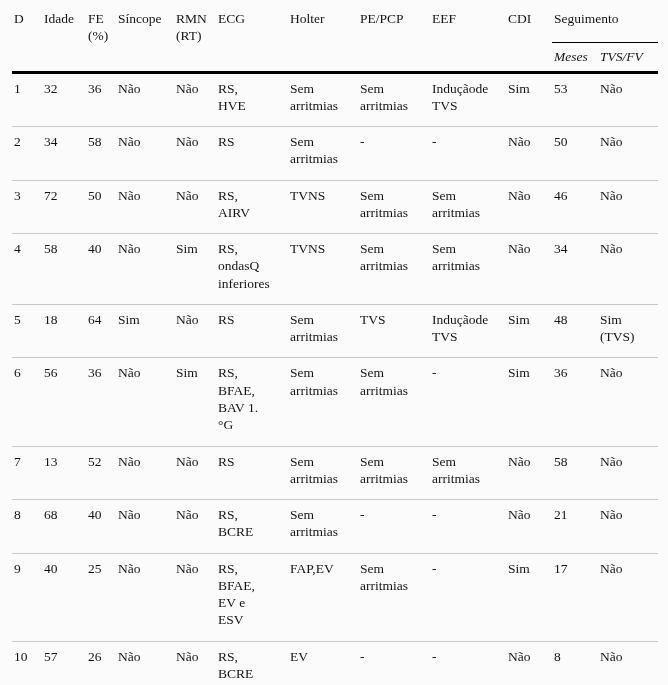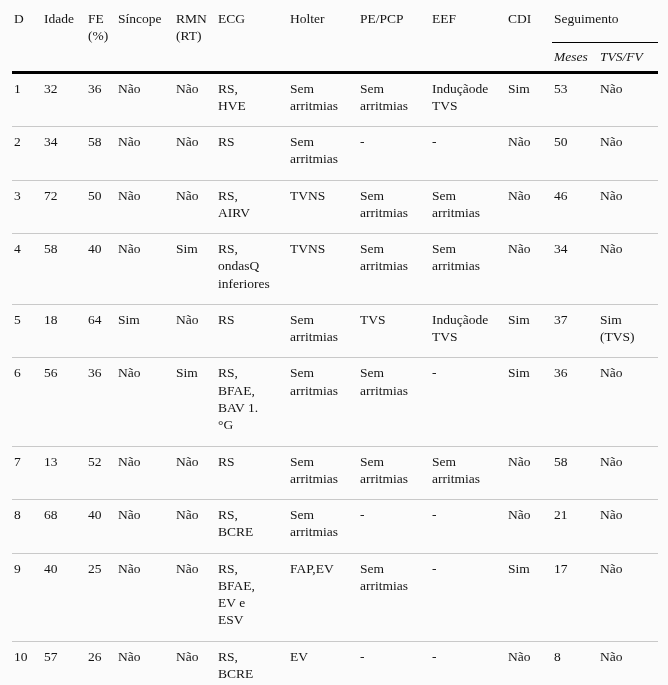--- a/index.html
+++ b/index.html
@@ -167,21 +167,21 @@
           <td>64</td>
           <td>Sim</td>
           <td>Não</td>
           <td>RS</td>
           <td>Sem
 arritmias</td>
           <td>TVS</td>
           <td>Induçãode
 TVS</td>
           <td>Sim</td>
-          <td>37</td>
+          <td>48</td>
           <td>Sim
 (TVS)</td>
         </tr>
         <tr>
           <td>6</td>
           <td>56</td>
           <td>36</td>
           <td>Não</td>
           <td>Sim</td>
           <td>RS,

